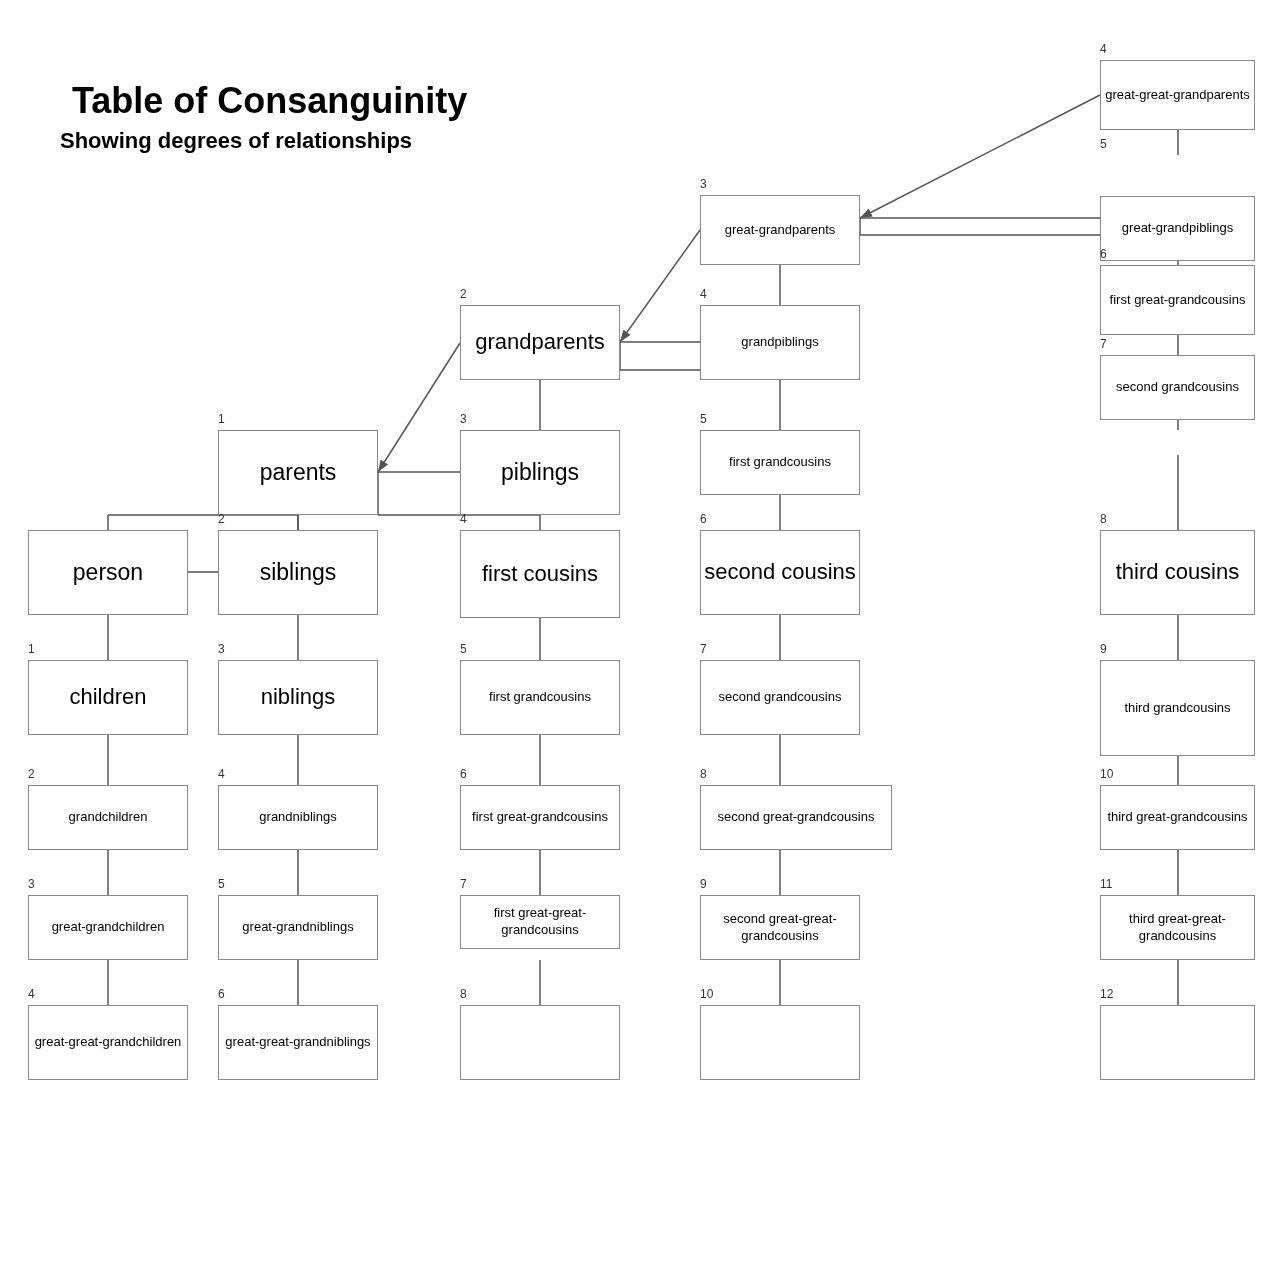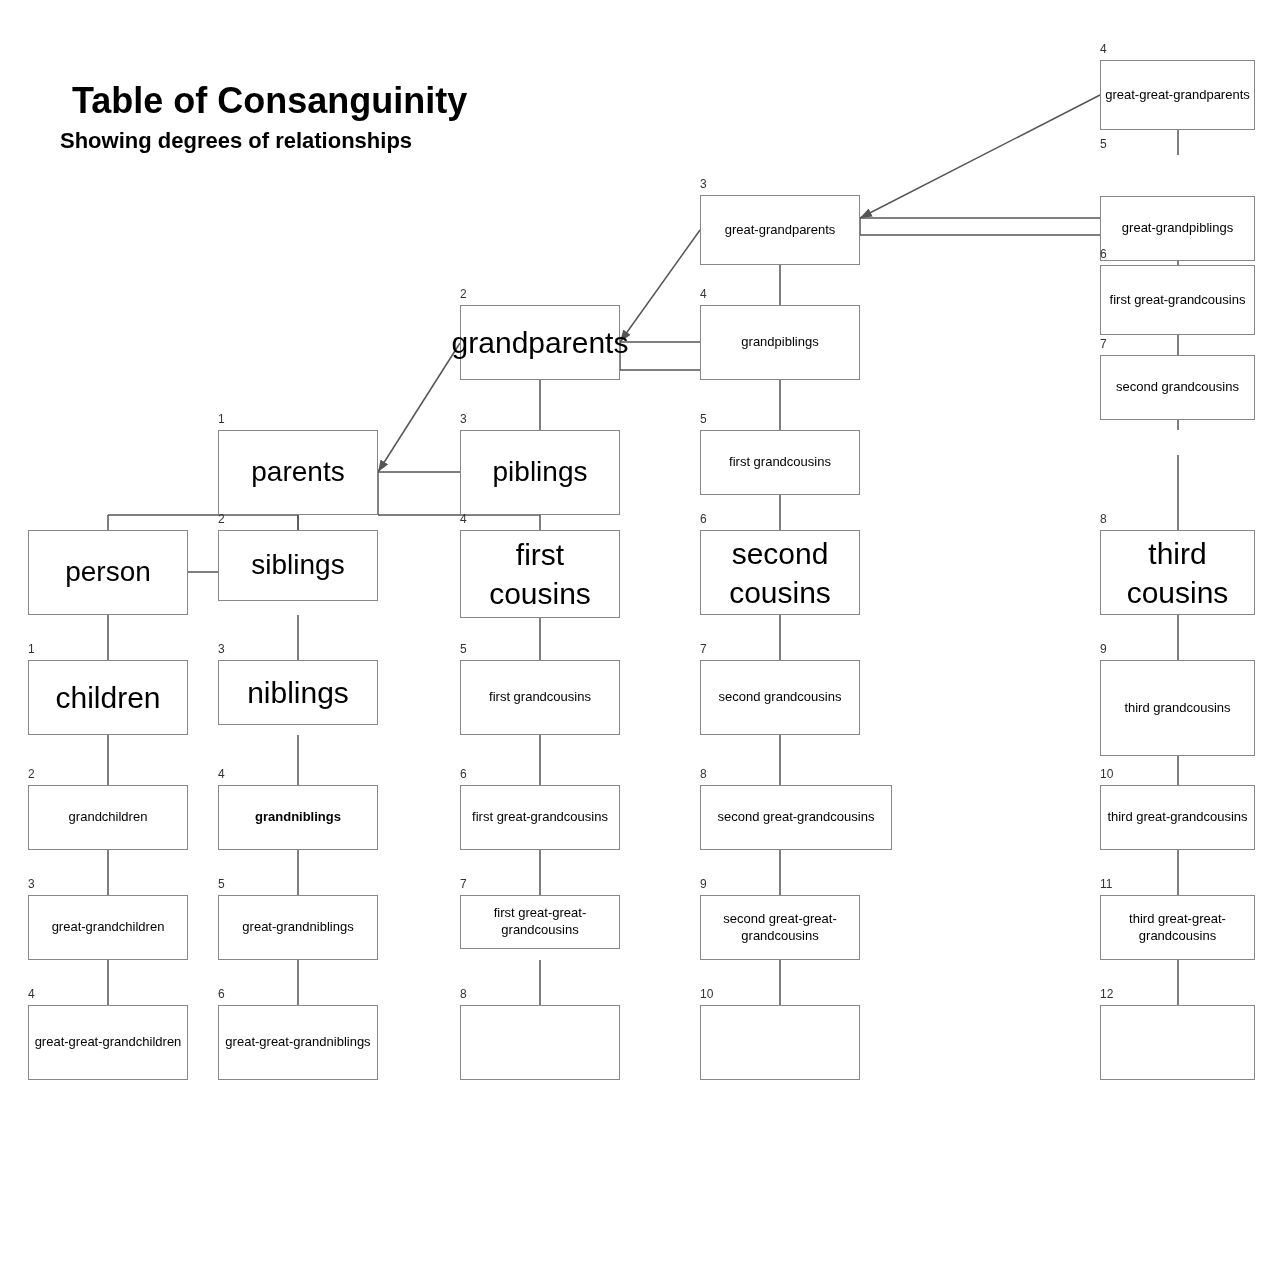--- a/index.html
+++ b/index.html
@@ -35,26 +35,26 @@
       background: #fff;
       text-align: center;
       display: flex;
       align-items: center;
       justify-content: center;
       font-size: 13px;
       line-height: 1.3;
     }
 
     .node.large {
-      font-size: 30px;
+      font-size: 22px;
       font-weight: normal;
     }
 
     .node.xlarge {
-      font-size: 28px;
+      font-size: 23px;
     }
 
     .degree {
       position: absolute;
       font-size: 12px;
       color: #333;
     }
 
     svg.lines {
       position: absolute;
@@ -152,25 +152,25 @@
     <div class="node xlarge" style="left: 218px; top: 430px; width: 160px; height: 85px;">parents</div>
     <span class="degree" style="top: 642px; left: 28px;">1</span>
     <div class="node large" style="left: 28px; top: 660px; width: 160px; height: 75px;">children</div>
     <span class="degree" style="top: 767px; left: 28px;">2</span>
     <div class="node" style="left: 28px; top: 785px; width: 160px; height: 65px;">grandchildren</div>
     <span class="degree" style="top: 877px; left: 28px;">3</span>
     <div class="node" style="left: 28px; top: 895px; width: 160px; height: 65px;">great-grandchildren</div>
     <span class="degree" style="top: 987px; left: 28px;">4</span>
     <div class="node" style="left: 28px; top: 1005px; width: 160px; height: 75px;">great-great-grandchildren</div>
     <span class="degree" style="top: 512px; left: 218px;">2</span>
-    <div class="node xlarge" style="left: 218px; top: 530px; width: 160px; height: 71px;">siblings</div>
+    <div class="node xlarge" style="left: 218px; top: 530px; width: 160px; height: 85px;">siblings</div>
     <span class="degree" style="top: 642px; left: 218px;">3</span>
-    <div class="node large" style="left: 218px; top: 660px; width: 160px; height: 65px;">niblings</div>
+    <div class="node large" style="left: 218px; top: 660px; width: 160px; height: 75px;">niblings</div>
     <span class="degree" style="top: 767px; left: 218px;">4</span>
-    <div class="node" style="left: 218px; top: 785px; width: 160px; height: 65px; font-weight: bold;">grandniblings</div>
+    <div class="node" style="left: 218px; top: 785px; width: 160px; height: 65px;">grandniblings</div>
     <span class="degree" style="top: 877px; left: 218px;">5</span>
     <div class="node" style="left: 218px; top: 895px; width: 160px; height: 65px;">great-grandniblings</div>
     <span class="degree" style="top: 987px; left: 218px;">6</span>
     <div class="node" style="left: 218px; top: 1005px; width: 160px; height: 75px;">great-great-grandniblings</div>
     <span class="degree" style="top: 287px; left: 460px;">2</span>
     <div class="node large" style="left: 460px; top: 305px; width: 160px; height: 75px;">grandparents</div>
     <span class="degree" style="top: 412px; left: 460px;">3</span>
     <div class="node xlarge" style="left: 460px; top: 430px; width: 160px; height: 85px;">piblings</div>
     <span class="degree" style="top: 512px; left: 460px;">4</span>
     <div class="node large" style="left: 460px; top: 530px; width: 160px; height: 88px;">first cousins</div>

